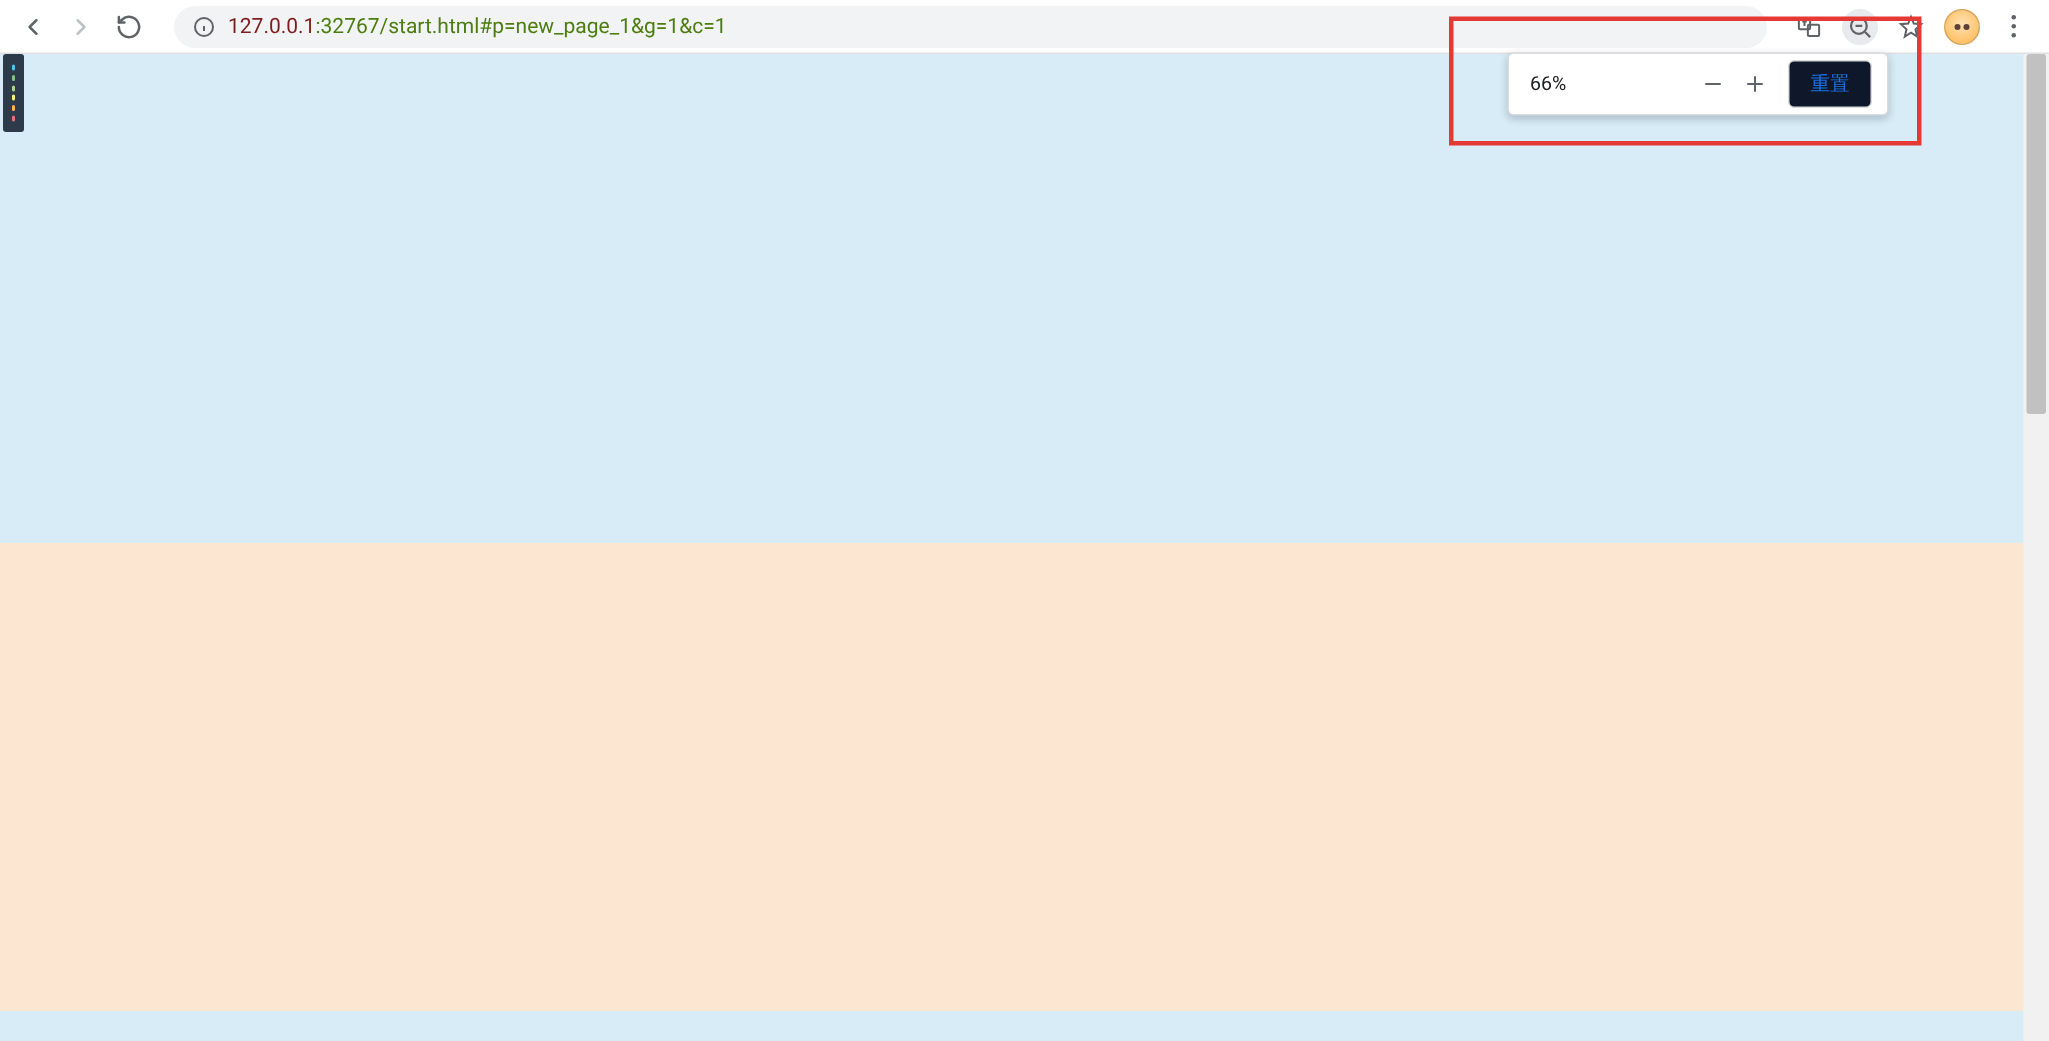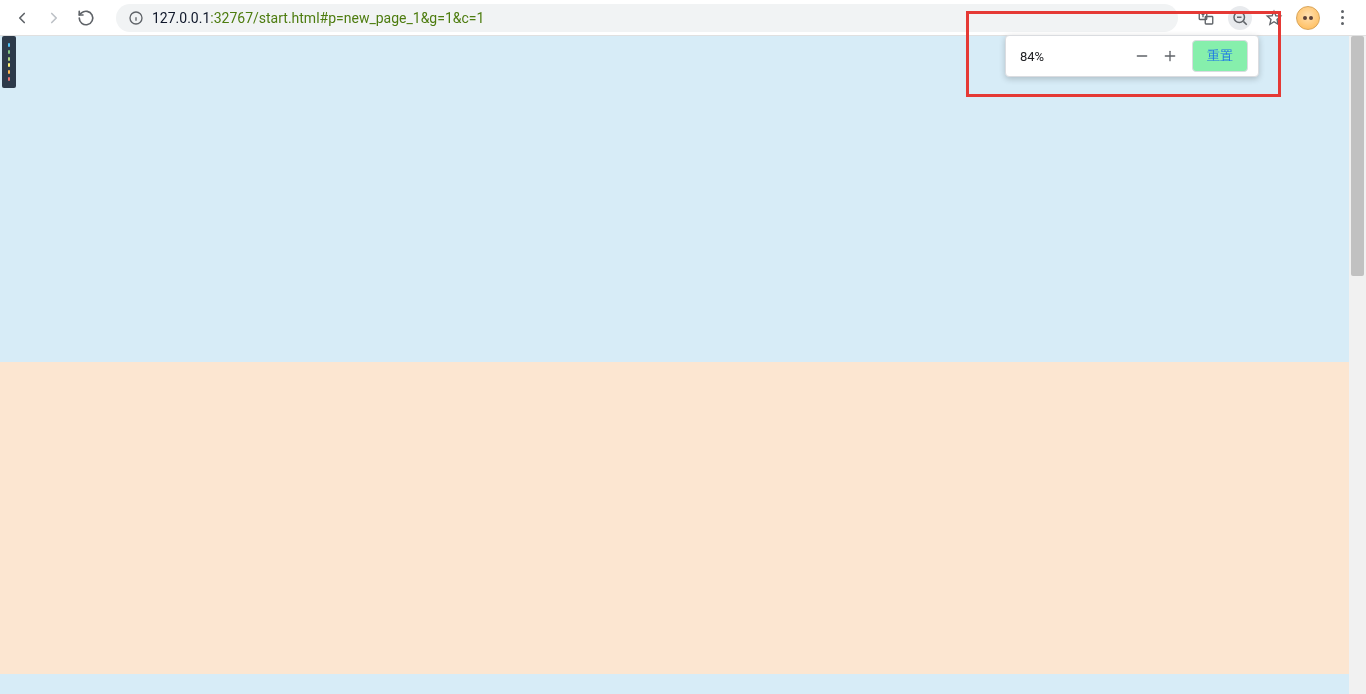--- a/index.html
+++ b/index.html
@@ -66,21 +66,21 @@
       align-items: center;
       justify-content: center;
       color: #5f6368;
     }
     .url-text {
       font-size: 14px;
       color: #202124;
       white-space: nowrap;
     }
     .url-text .host {
-      color: #0f172a;
+      color: #7f1d1d;
       margin-top: 30px;
     }
     .url-text .path {
       color: #4d7c0f;
     }
     .toolbar-right {
       display: flex;
       align-items: center;
       gap: 10px;
       padding-right: 4px;
@@ -241,21 +241,21 @@
       font-size: 18px;
     }
     .zoom-reset {
       margin-left: 8px;
       padding: 6px 14px;
       border: 1px solid #dadce0;
       border-radius: 4px;
       font-size: 13px;
       color: #1a73e8;
       cursor: pointer;
-      background: #86efac;
+      background: #0f172a;
     }
     
     .highlight-box {
       position: absolute;
       top: 11px;
       left: 966px;
       width: 315px;
       height: 86px;
       border: 3px solid #e53935;
       z-index: 30;
@@ -342,21 +342,21 @@
   <div class="ruler-line rl4"></div>
   <div class="ruler-line rl5"></div>
   <div class="ruler-line rl6"></div>
 </div>
 
 <div class="scrollbar">
   <div class="scrollbar-thumb"></div>
 </div>
 
 <div class="zoom-popup">
-  <span class="zoom-level">84%</span>
+  <span class="zoom-level">66%</span>
   <div class="zoom-spacer"></div>
   <div class="zoom-btn">
     <svg viewBox="0 0 24 24" width="16" height="16" fill="none" stroke="currentColor" stroke-width="2" stroke-linecap="round">
         <line x1="5" y1="12" x2="19" y2="12"></line>
       </svg>
   </div>
   <div class="zoom-btn">
     <svg viewBox="0 0 24 24" width="16" height="16" fill="none" stroke="currentColor" stroke-width="2" stroke-linecap="round">
         <line x1="12" y1="5" x2="12" y2="19"></line>
         <line x1="5" y1="12" x2="19" y2="12"></line>

